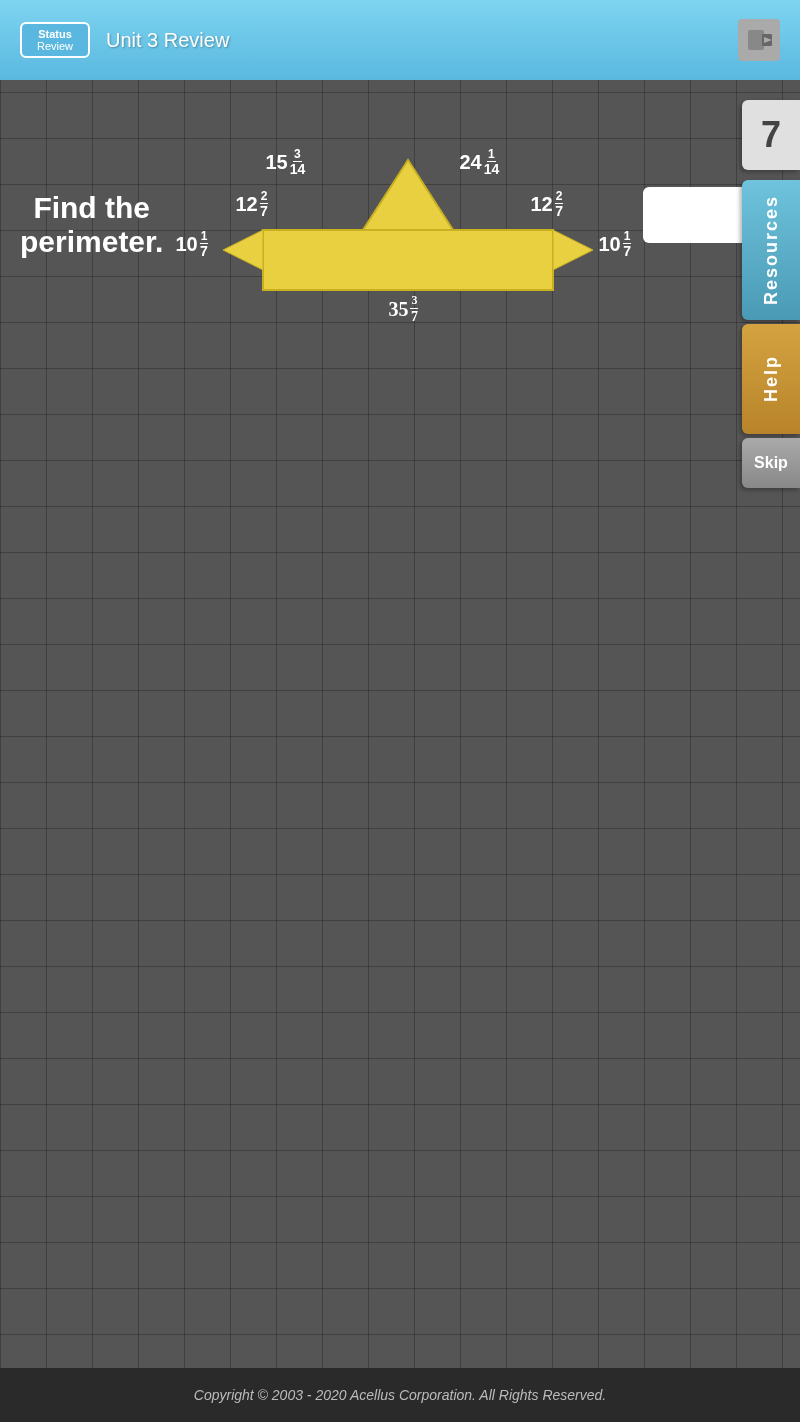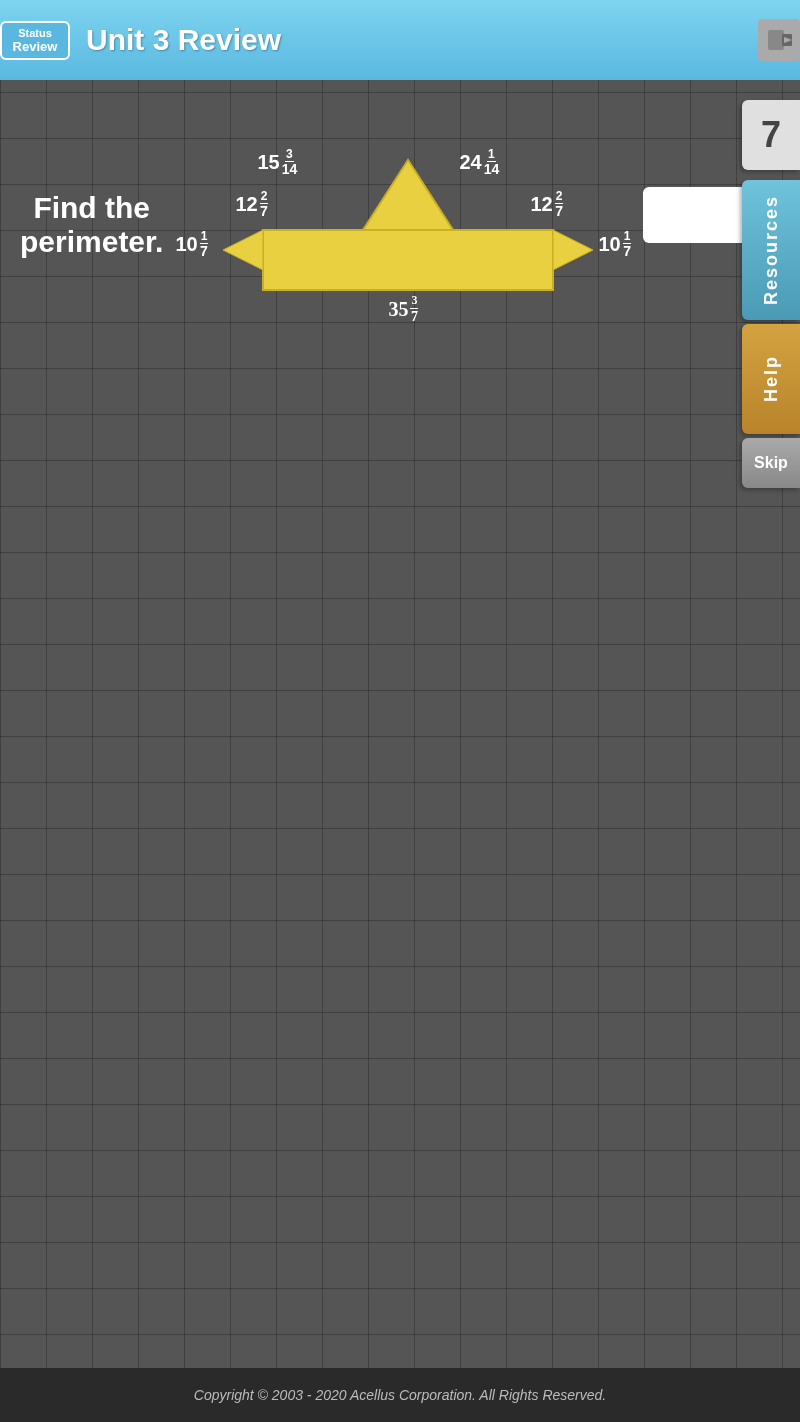--- a/index.html
+++ b/index.html
@@ -27,21 +27,21 @@
 
     
     .header {
       position: relative;
       z-index: 10;
       width: 100%;
       height: 80px;
       background: linear-gradient(180deg, #7dd4f0 0%, #5ab8e0 100%);
       display: flex;
       align-items: center;
-      padding: 0 0;
+      padding: 0 20px;
     }
 
     .status-badge {
       background: #5ab8e0;
       border: 2px solid #fff;
       border-radius: 6px;
       padding: 4px 10px;
       display: flex;
       flex-direction: column;
       align-items: center;
@@ -49,28 +49,28 @@
       min-width: 70px;
     }
 
     .status-label {
       font-size: 11px;
       color: #fff;
       font-weight: bold;
     }
 
     .status-value {
-      font-size: 13px;
-      color: #fff;
-      font-weight: bold;
+      font-size: 11px;
+      color: #fff;
+      font-weight: normal;
     }
 
     .header-title {
-      font-size: 30px;
-      font-weight: bold;
+      font-size: 20px;
+      font-weight: normal;
       color: #fff;
       text-shadow: 1px 1px 2px rgba(0,0,0,0.3);
       flex: 1;
     }
 
     .exit-icon {
       width: 42px;
       height: 42px;
       background: #aaa;
       border-radius: 4px;
@@ -387,21 +387,21 @@
 
       <rect x="100" y="120" width="290" height="60" fill="#e8d040" stroke="#c8b020" stroke-width="2"></rect>
 
       <polygon points="100,120 60,140 100,160" fill="#e8d040" stroke="#c8b020" stroke-width="1"></polygon>
 
       <polygon points="390,120 430,140 390,160" fill="#e8d040" stroke="#c8b020" stroke-width="1"></polygon>
 
       <polygon points="200,120 290,120 245,50" fill="#e8d040" stroke="#c8b020" stroke-width="2"></polygon>
     </svg>
 
-    <div class="label" style="top:38px; left:94px;">
+    <div class="label" style="top:38px; left:102px;">
       <span class="mixed-num">
         <span class="whole">15</span>
         <span class="frac">
             <span class="num">3</span>
             <span class="den">14</span>
           </span>
       </span>
     </div>
 
     <div class="label" style="top:38px; left:296px;">

